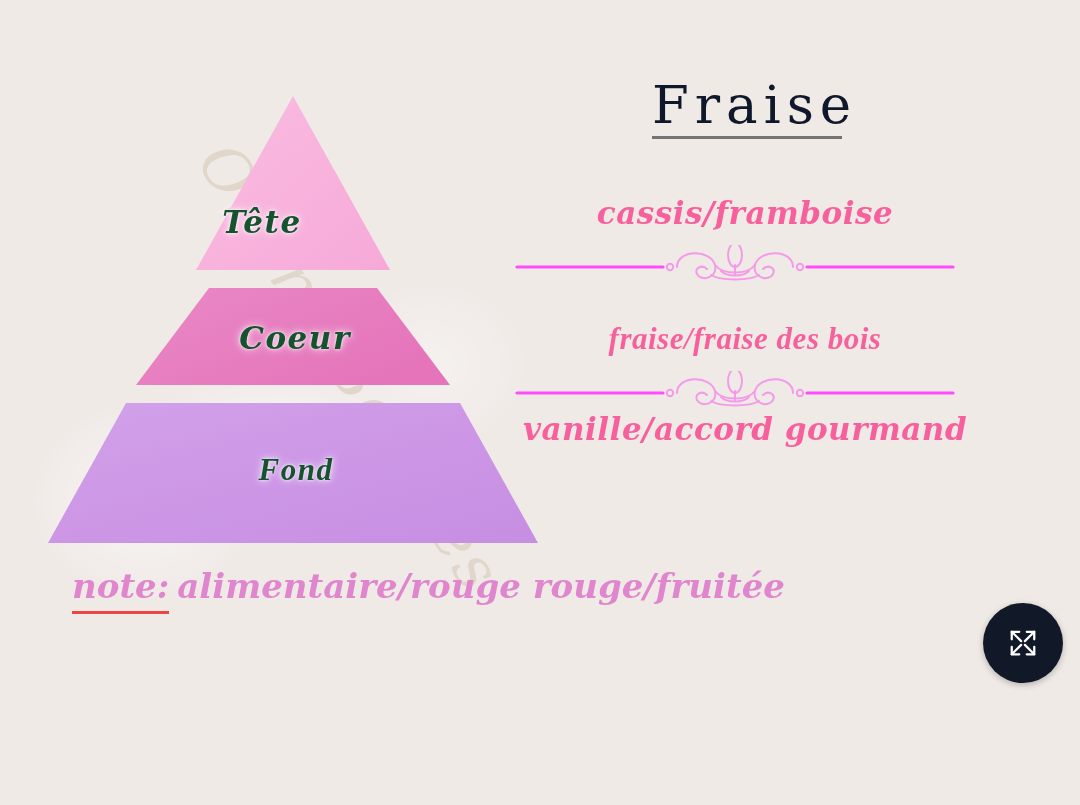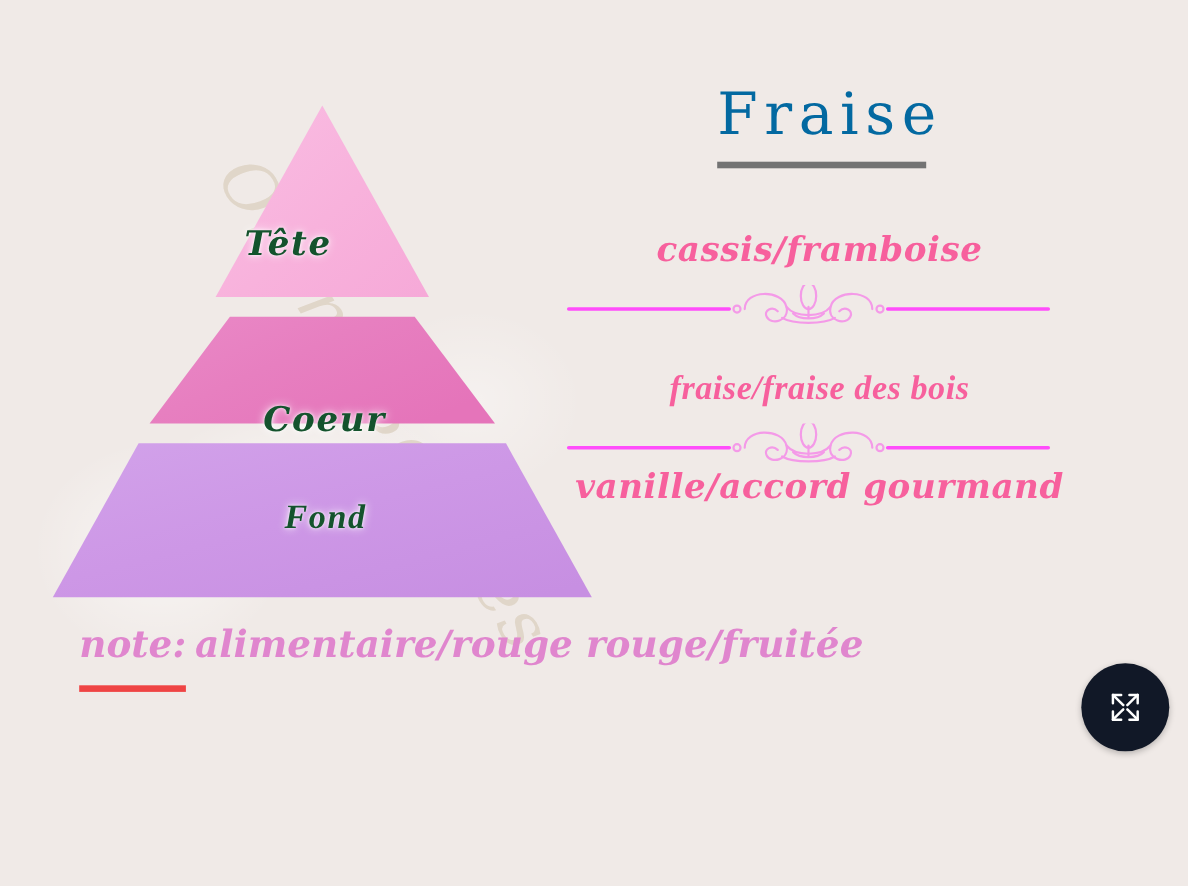--- a/index.html
+++ b/index.html
@@ -75,39 +75,39 @@
     font-family: "DejaVu Serif", serif;
     font-style: italic;
     font-weight: bold;
     font-size: 31px;
     letter-spacing: 1.5px;
     text-shadow: 0 0 9px rgba(255,255,255,.95), 0 0 3px rgba(255,255,255,.9);
     white-space: nowrap;
     user-select: none;
   }
   #label-tete  { left: 262px; top: 204px; transform: translateX(-50%); }
-  #label-coeur { left: 295px; top: 320px; transform: translateX(-50%); margin-top: 44px; }
+  #label-coeur { left: 295px; top: 320px; transform: translateX(-50%); }
   #label-fond  { left: 296px; top: 452px; transform: translateX(-50%); font-family: Liberation Serif, serif; }
 
   
   #notes-column {
     position: absolute;
     left: 515px;
     top: 78px;
     width: 460px;
   }
   #title {
     text-align: center;
     font-family: "DejaVu Serif", serif;
     font-size: 53px;
     letter-spacing: 6px;
-    color: #0369a1;
+    color: #0f172a;
     line-height: 1;
-    padding-bottom: 16px;
-    border-bottom: 6px solid #737373;
+    padding-bottom: 5px;
+    border-bottom: 3px solid #737373;
     width: 190px;
     margin: 0 auto 0 auto;
     position: relative;
     left: 2px;
     user-select: none;
   }
   .note-line {
     font-family: "DejaVu Serif", serif;
     font-style: italic;
     font-weight: bold;
@@ -136,22 +136,22 @@
     top: 566px;
     font-family: "DejaVu Serif", serif;
     font-style: italic;
     font-weight: bold;
     font-size: 34px;
     color: #e086ce;
     white-space: nowrap;
     user-select: none;
   }
   #bottom-note-label {
-    border-bottom: 6px solid #ef4444;
-    padding-bottom: 17px;
+    border-bottom: 3px solid #ef4444;
+    padding-bottom: 5px;
     margin-right: 8px;
   }
 
   
   #expand-button {
     position: absolute;
     left: 983px;
     top: 603px;
     width: 80px;
     height: 80px;

